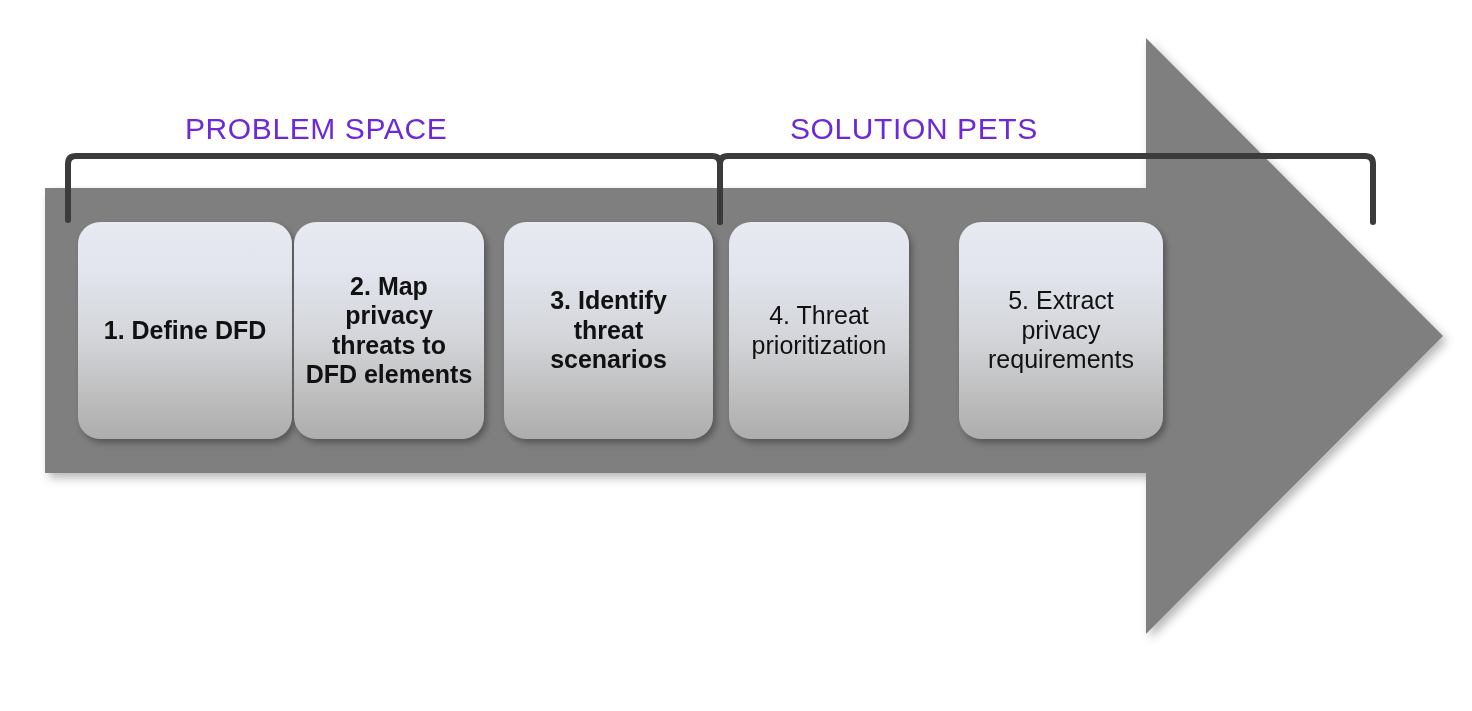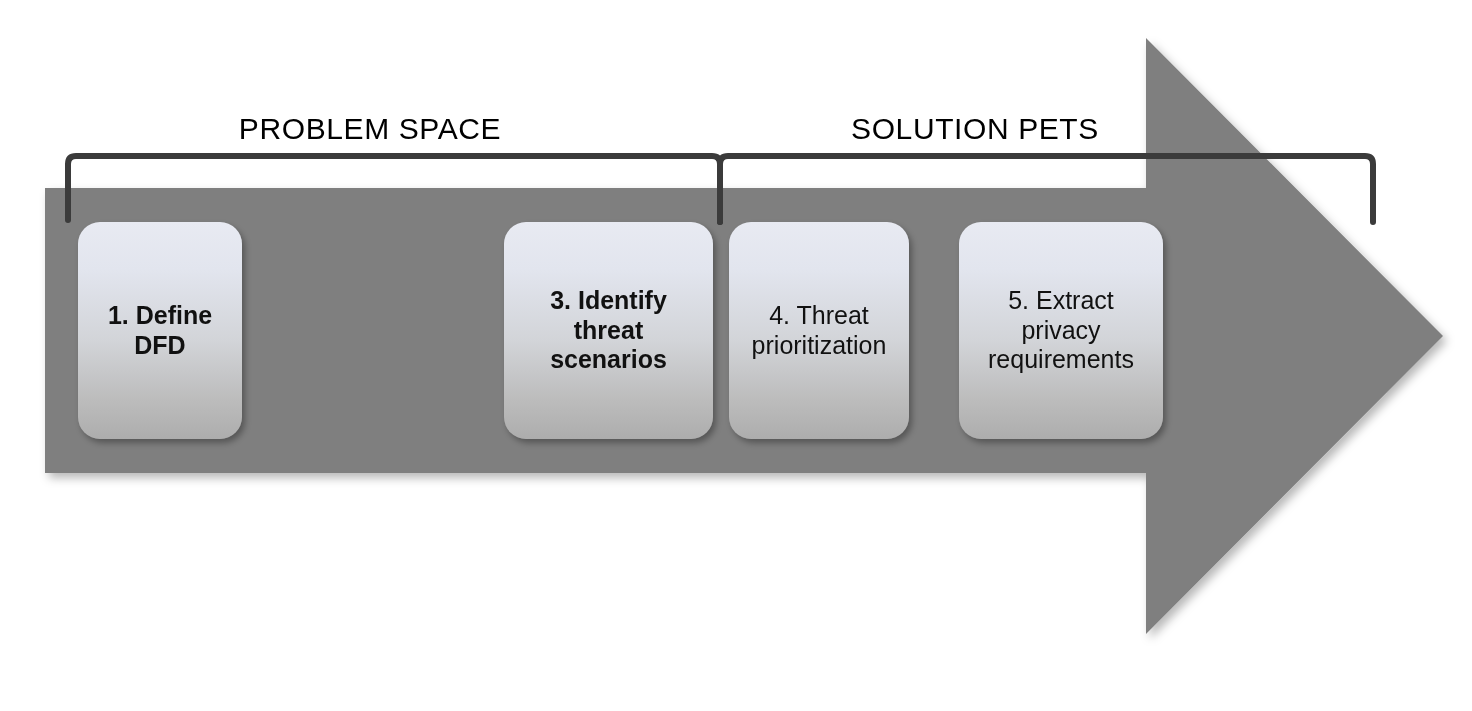--- a/index.html
+++ b/index.html
@@ -28,23 +28,23 @@
     width: 1472px;
     height: 711px;
     pointer-events: none;
   }
 
   
   .space-label {
     position: absolute;
     font-size: 30px;
     letter-spacing: 0.6px;
-    color: #000000;
+    color: #6d28d9;
     white-space: nowrap;
-    text-align: center;
+    text-align: left;
   }
   #label-problem { left: 185px;  top: 112px; width: 370px; }
   #label-solution { left: 790px; top: 112px; width: 370px; }
 
   
   .brackets-svg {
     position: absolute;
     left: 0;
     top: 0;
     width: 1472px;
@@ -72,21 +72,21 @@
   .step-box .step-text {
     display: block;
     width: 100%;
     font-size: 25px;
   }
   .step-box.bold .step-text {
     font-weight: bold;
     font-size: 25px;
   }
 
-  #step-1 { left: 78px;   width: 164px; }
+  #step-1 { left: 78px;   width: 214px; }
   #step-2 { left: 294px;  width: 190px; }
   #step-3 { left: 504px;  width: 209px; }
   #step-4 { left: 729px;  width: 180px; }
   #step-5 { left: 939px;  width: 204px; margin-left: 20px; }
   #step-6 { left: 1157px; width: 209px; }
 </style>
 </head>
 <body>
 
 <div id="canvas">
@@ -104,20 +104,23 @@
     <path d="M 68 220 L 68 164 Q 68 156 76 156 L 712 156 Q 720 156 720 164 L 720 222" fill="none" stroke="#3b3b3b" stroke-width="6" stroke-linecap="round"></path>
     <path d="M 720 222 L 720 164 Q 720 156 728 156 L 1365 156 Q 1373 156 1373 164 L 1373 222" fill="none" stroke="#3b3b3b" stroke-width="6" stroke-linecap="round"></path>
   </svg>
 
   <div class="space-label" id="label-problem">PROBLEM SPACE</div>
   <div class="space-label" id="label-solution">SOLUTION PETS</div>
 
   <div class="step-box bold" id="step-1">
     <span class="step-text">1. Define DFD</span>
   </div>
+  <div class="step-box bold" id="step-2">
+    <span class="step-text">2. Map privacy threats to DFD elements</span>
+  </div>
   <div class="step-box bold" id="step-3">
     <span class="step-text">3. Identify threat scenarios</span>
   </div>
   <div class="step-box" id="step-4">
     <span class="step-text">4. Threat prioritization</span>
   </div>
   <div class="step-box" id="step-5">
     <span class="step-text">5. Extract privacy requirements</span>
   </div>
 

